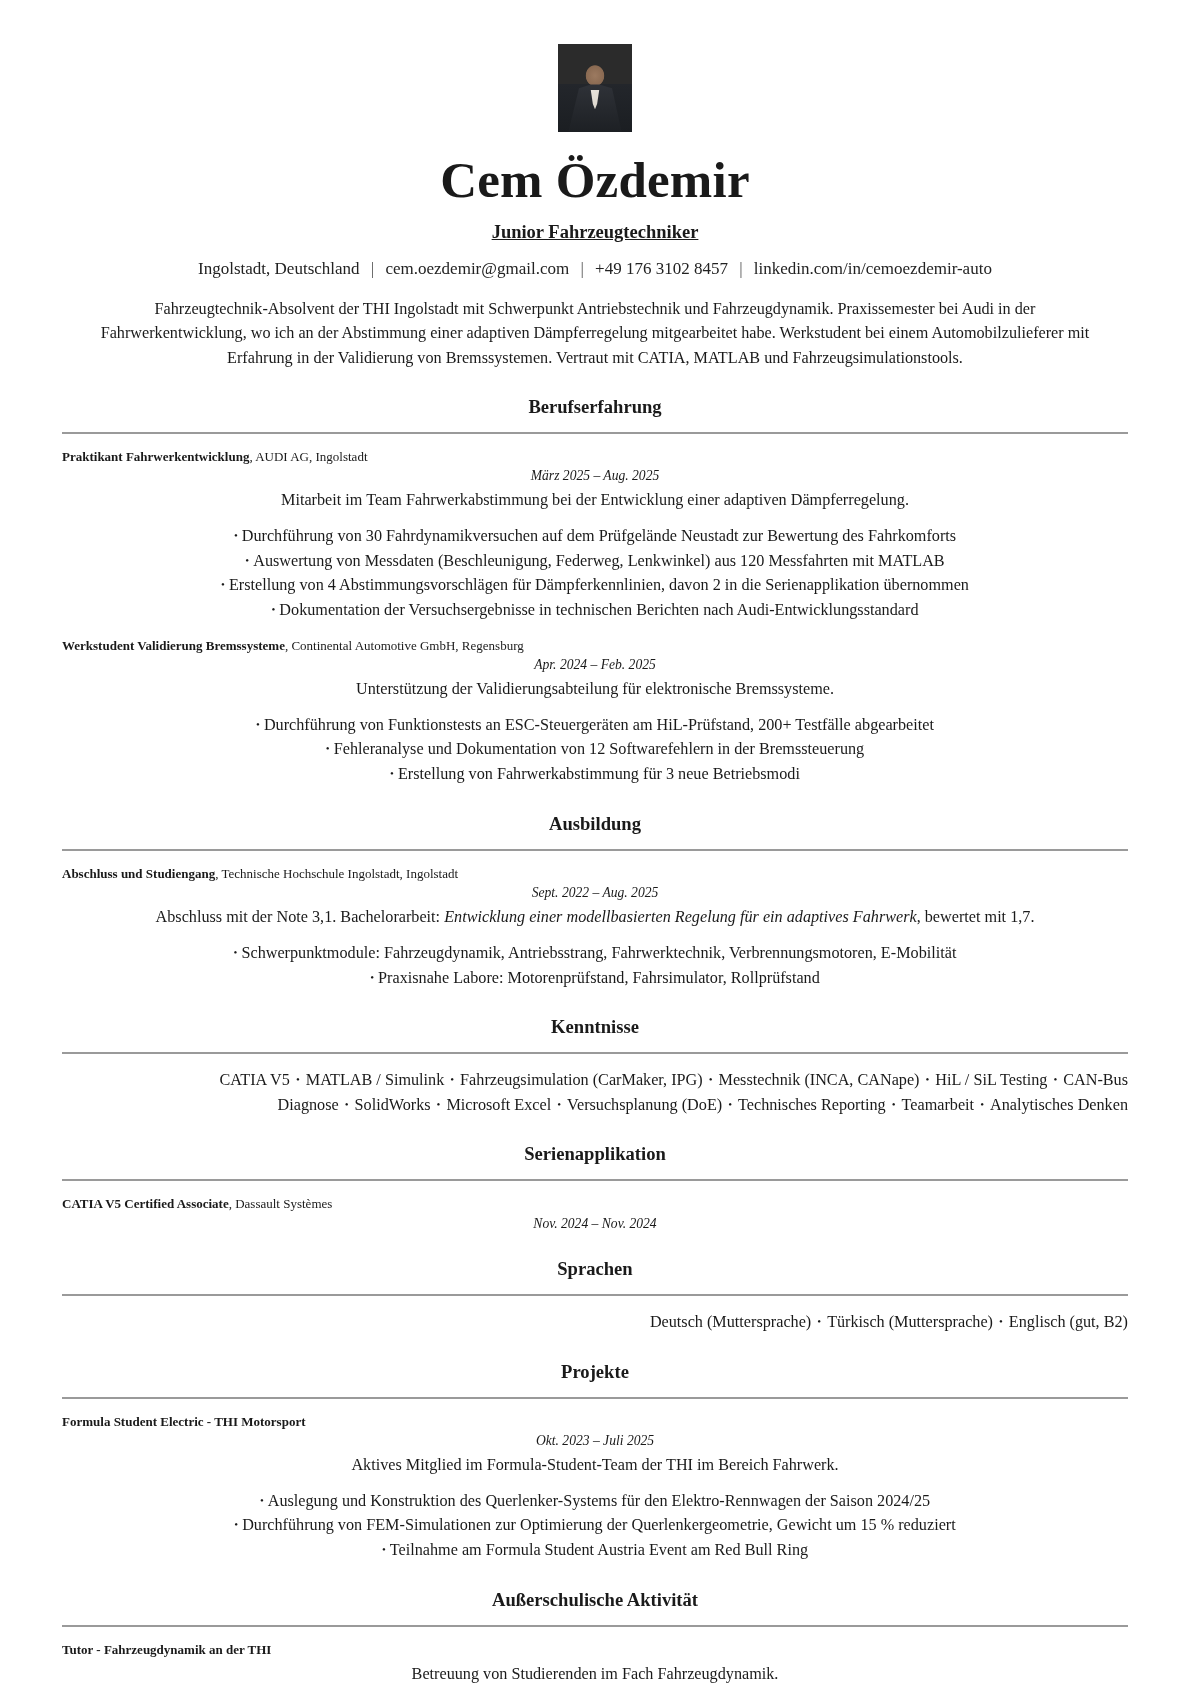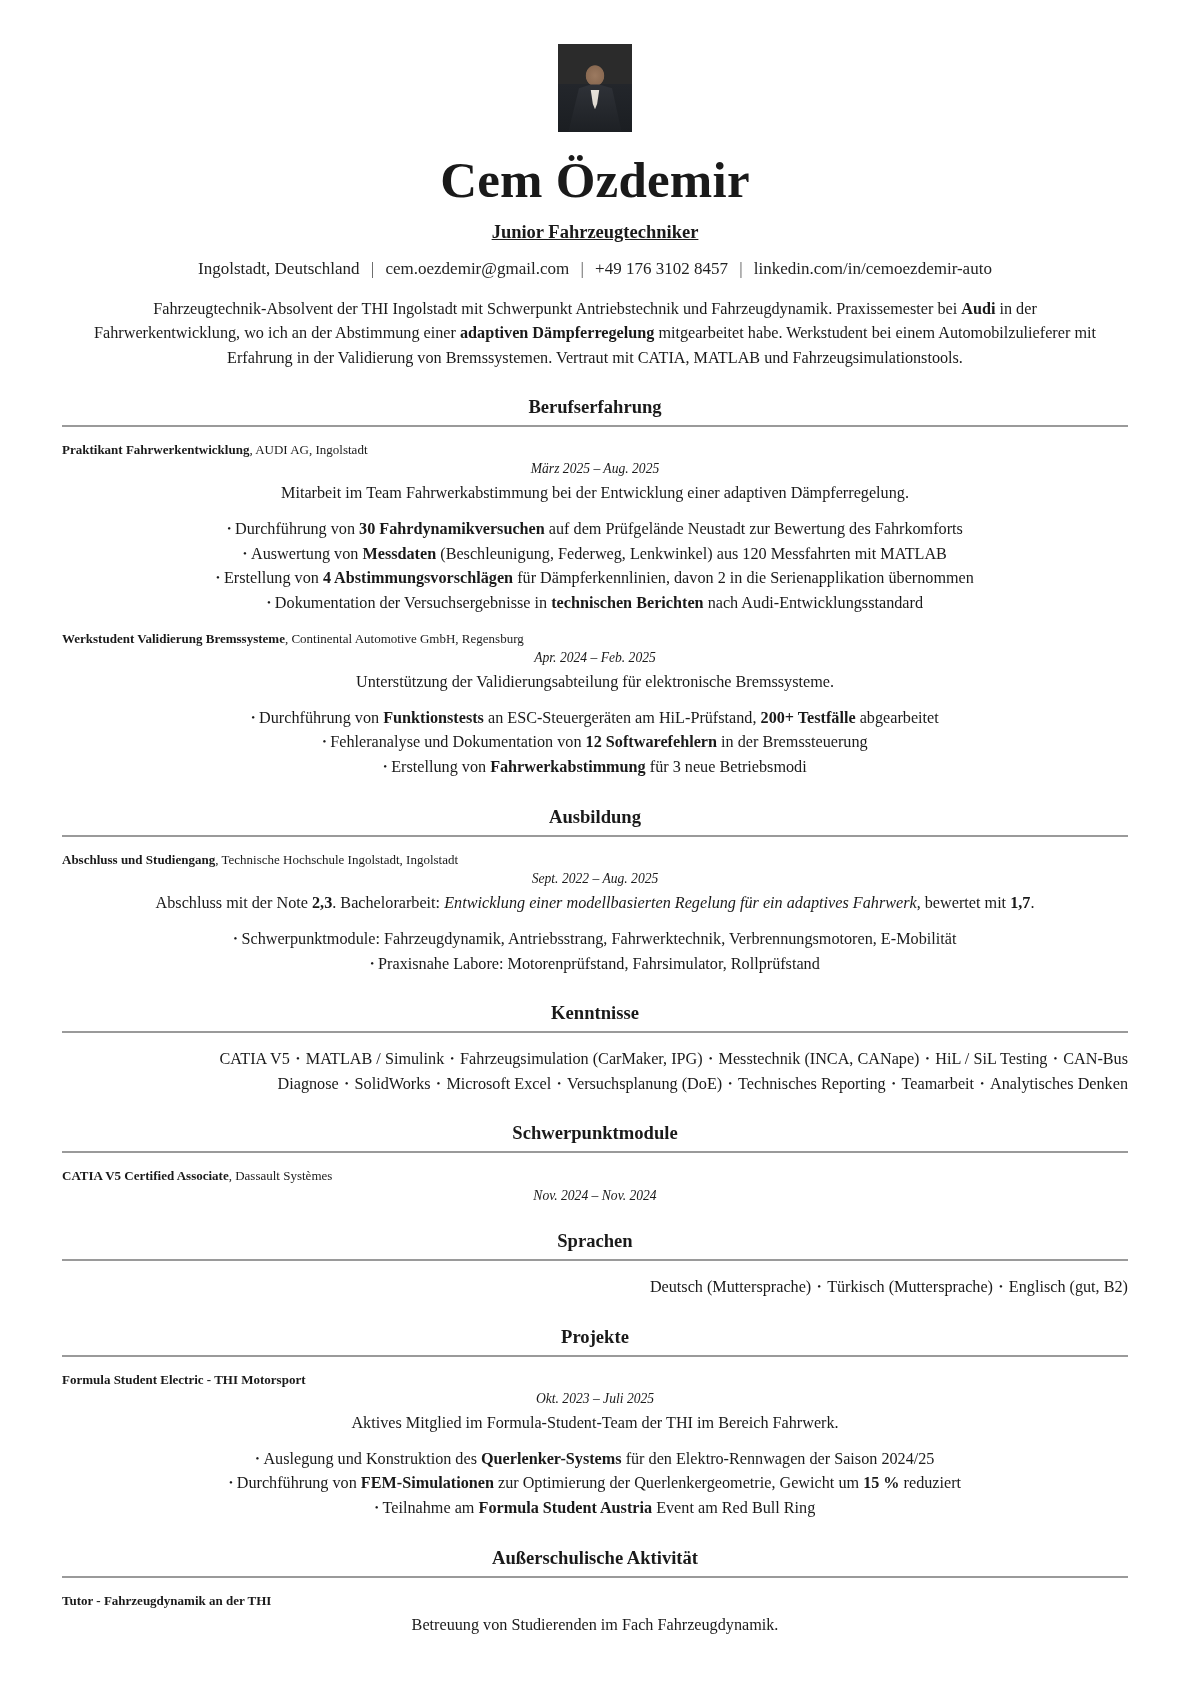--- a/index.html
+++ b/index.html
@@ -78,21 +78,21 @@
     margin: 18px auto 0 auto;
     max-width: 1022px;
   }
 
   
   .section { margin-top: 26px; }
   .section-title {
     text-align: center;
     font-size: 18.6px;
     font-weight: 700;
-    padding-bottom: 7px;
+    padding-bottom: 14px;
   }
   .rule {
     height: 2px;
     background: #9a9a9a;
     width: 100%;
     margin-bottom: 14px;
   }
 
   .entry { margin-top: 14px; }
   .entry:first-of-type { margin-top: 0; }
@@ -118,21 +118,21 @@
   .bullet {
     text-align: center;
     font-size: 16.2px;
     line-height: 1.52;
   }
   .bullet .dot {
     font-size: 11px;
     vertical-align: 2px;
     margin-right: 4px;
   }
-  b { font-weight: 700; }
+  b { font-weight: 400; }
   i { font-style: italic; }
 
   .inline-list {
     text-align: right;
     font-size: 16.2px;
     line-height: 1.52;
   }
   .inline-list .dot { margin: 0 6px; font-size: 11px; vertical-align: 2px; }
 </style>
 </head>
@@ -184,34 +184,34 @@
             <div class="bullet"><span class="dot">•</span>Erstellung von <b>Fahrwerkabstimmung</b> für 3 neue Betriebsmodi</div>
           </div>
         </div>
       </div>
       <div class="section">
         <div class="section-title">Ausbildung</div>
         <div class="rule"></div>
         <div class="entry">
           <div class="entry-title"><b>Abschluss und Studiengang</b>, Technische Hochschule Ingolstadt, Ingolstadt</div>
           <div class="entry-date">Sept. 2022 – Aug. 2025</div>
-          <div class="entry-desc">Abschluss mit der Note <b>2,3</b>. Bachelorarbeit: <i>Entwicklung einer modellbasierten Regelung für ein adaptives Fahrwerk</i>, bewertet mit <b>1,7</b>.</div>
+          <div class="entry-desc">Abschluss mit der Note <b>3,1</b>. Bachelorarbeit: <i>Entwicklung einer modellbasierten Regelung für ein adaptives Fahrwerk</i>, bewertet mit <b>1,7</b>.</div>
           <div class="bullets">
             <div class="bullet"><span class="dot">•</span>Schwerpunktmodule: Fahrzeugdynamik, Antriebsstrang, Fahrwerktechnik, Verbrennungsmotoren, E-Mobilität</div>
             <div class="bullet"><span class="dot">•</span>Praxisnahe Labore: Motorenprüfstand, Fahrsimulator, Rollprüfstand</div>
           </div>
         </div>
       </div>
       <div class="section">
         <div class="section-title">Kenntnisse</div>
         <div class="rule"></div>
         <div class="inline-list"><span>CATIA V5</span><span class="dot">•</span><span>MATLAB / Simulink</span><span class="dot">•</span><span>Fahrzeugsimulation (CarMaker, IPG)</span><span class="dot">•</span><span>Messtechnik (INCA, CANape)</span><span class="dot">•</span><span>HiL / SiL Testing</span><span class="dot">•</span><span>CAN-Bus Diagnose</span><span class="dot">•</span><span>SolidWorks</span><span class="dot">•</span><span>Microsoft Excel</span><span class="dot">•</span><span>Versuchsplanung (DoE)</span><span class="dot">•</span><span>Technisches Reporting</span><span class="dot">•</span><span>Teamarbeit</span><span class="dot">•</span><span>Analytisches Denken</span></div>
       </div>
       <div class="section">
-        <div class="section-title">Schwerpunktmodule</div>
+        <div class="section-title">Serienapplikation</div>
         <div class="rule"></div>
         <div class="entry">
           <div class="entry-title"><b>CATIA V5 Certified Associate</b>, Dassault Systèmes</div>
           <div class="entry-date">Nov. 2024 – Nov. 2024</div>
         </div>
       </div>
       <div class="section">
         <div class="section-title">Sprachen</div>
         <div class="rule"></div>
         <div class="inline-list"><span>Deutsch (Muttersprache)</span><span class="dot">•</span><span>Türkisch (Muttersprache)</span><span class="dot">•</span><span>Englisch (gut, B2)</span></div>

